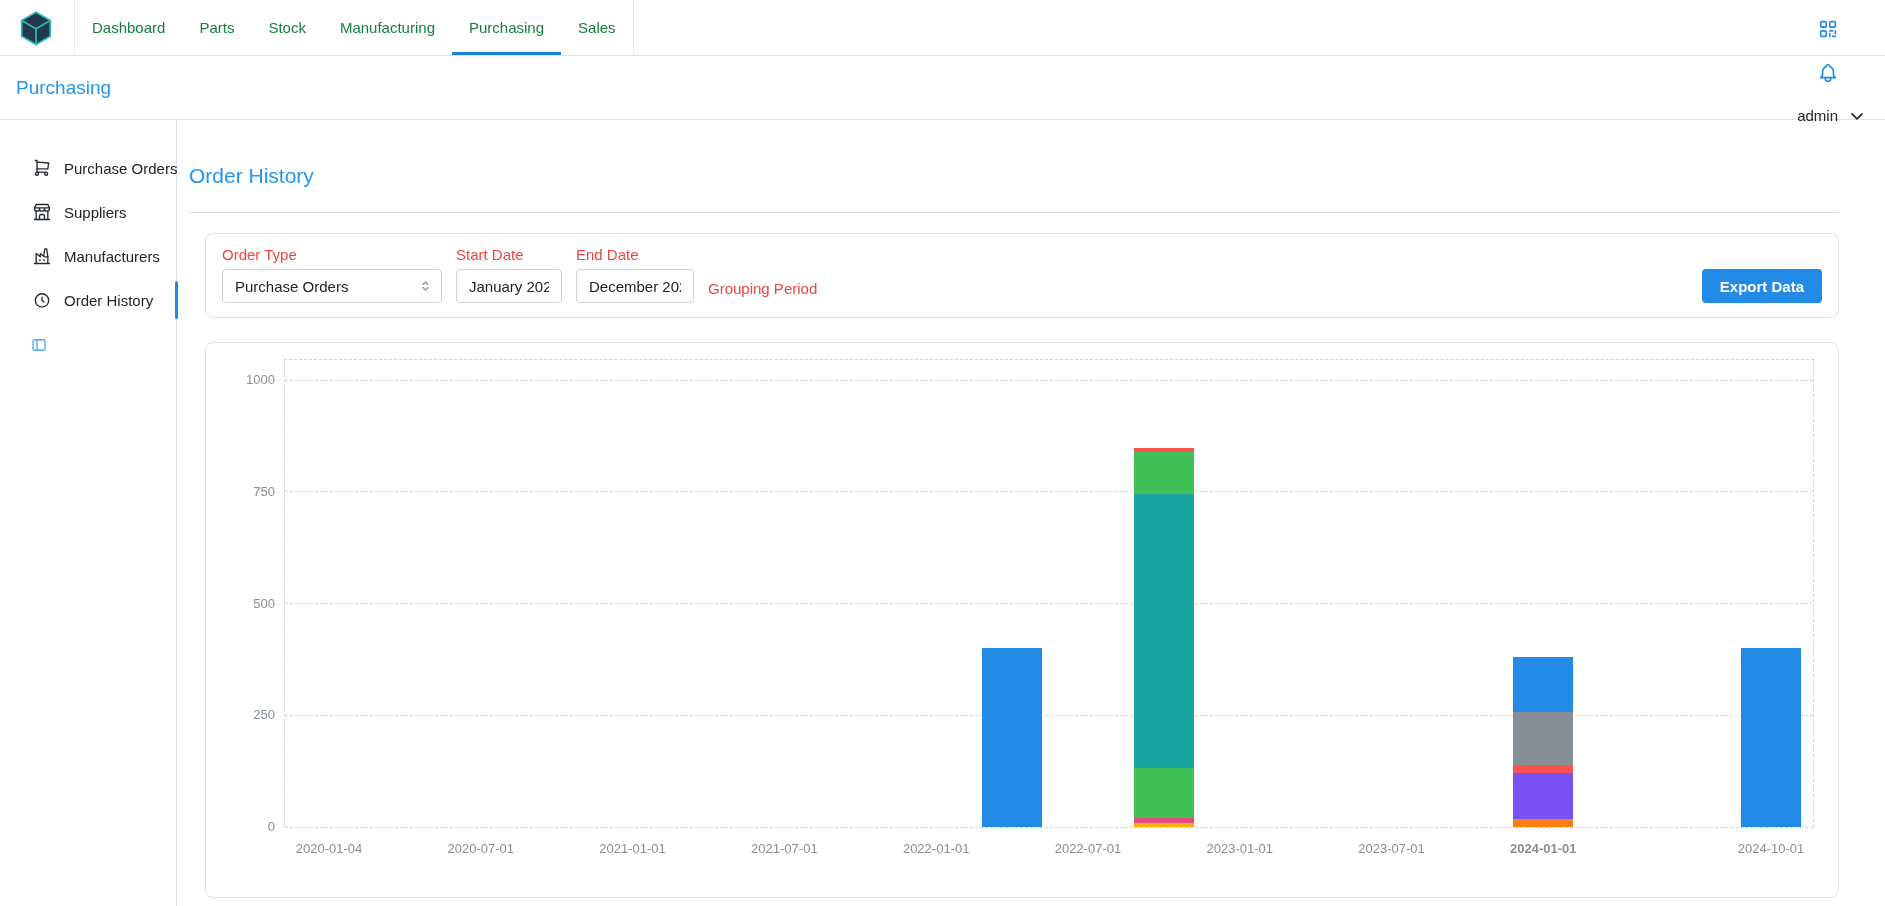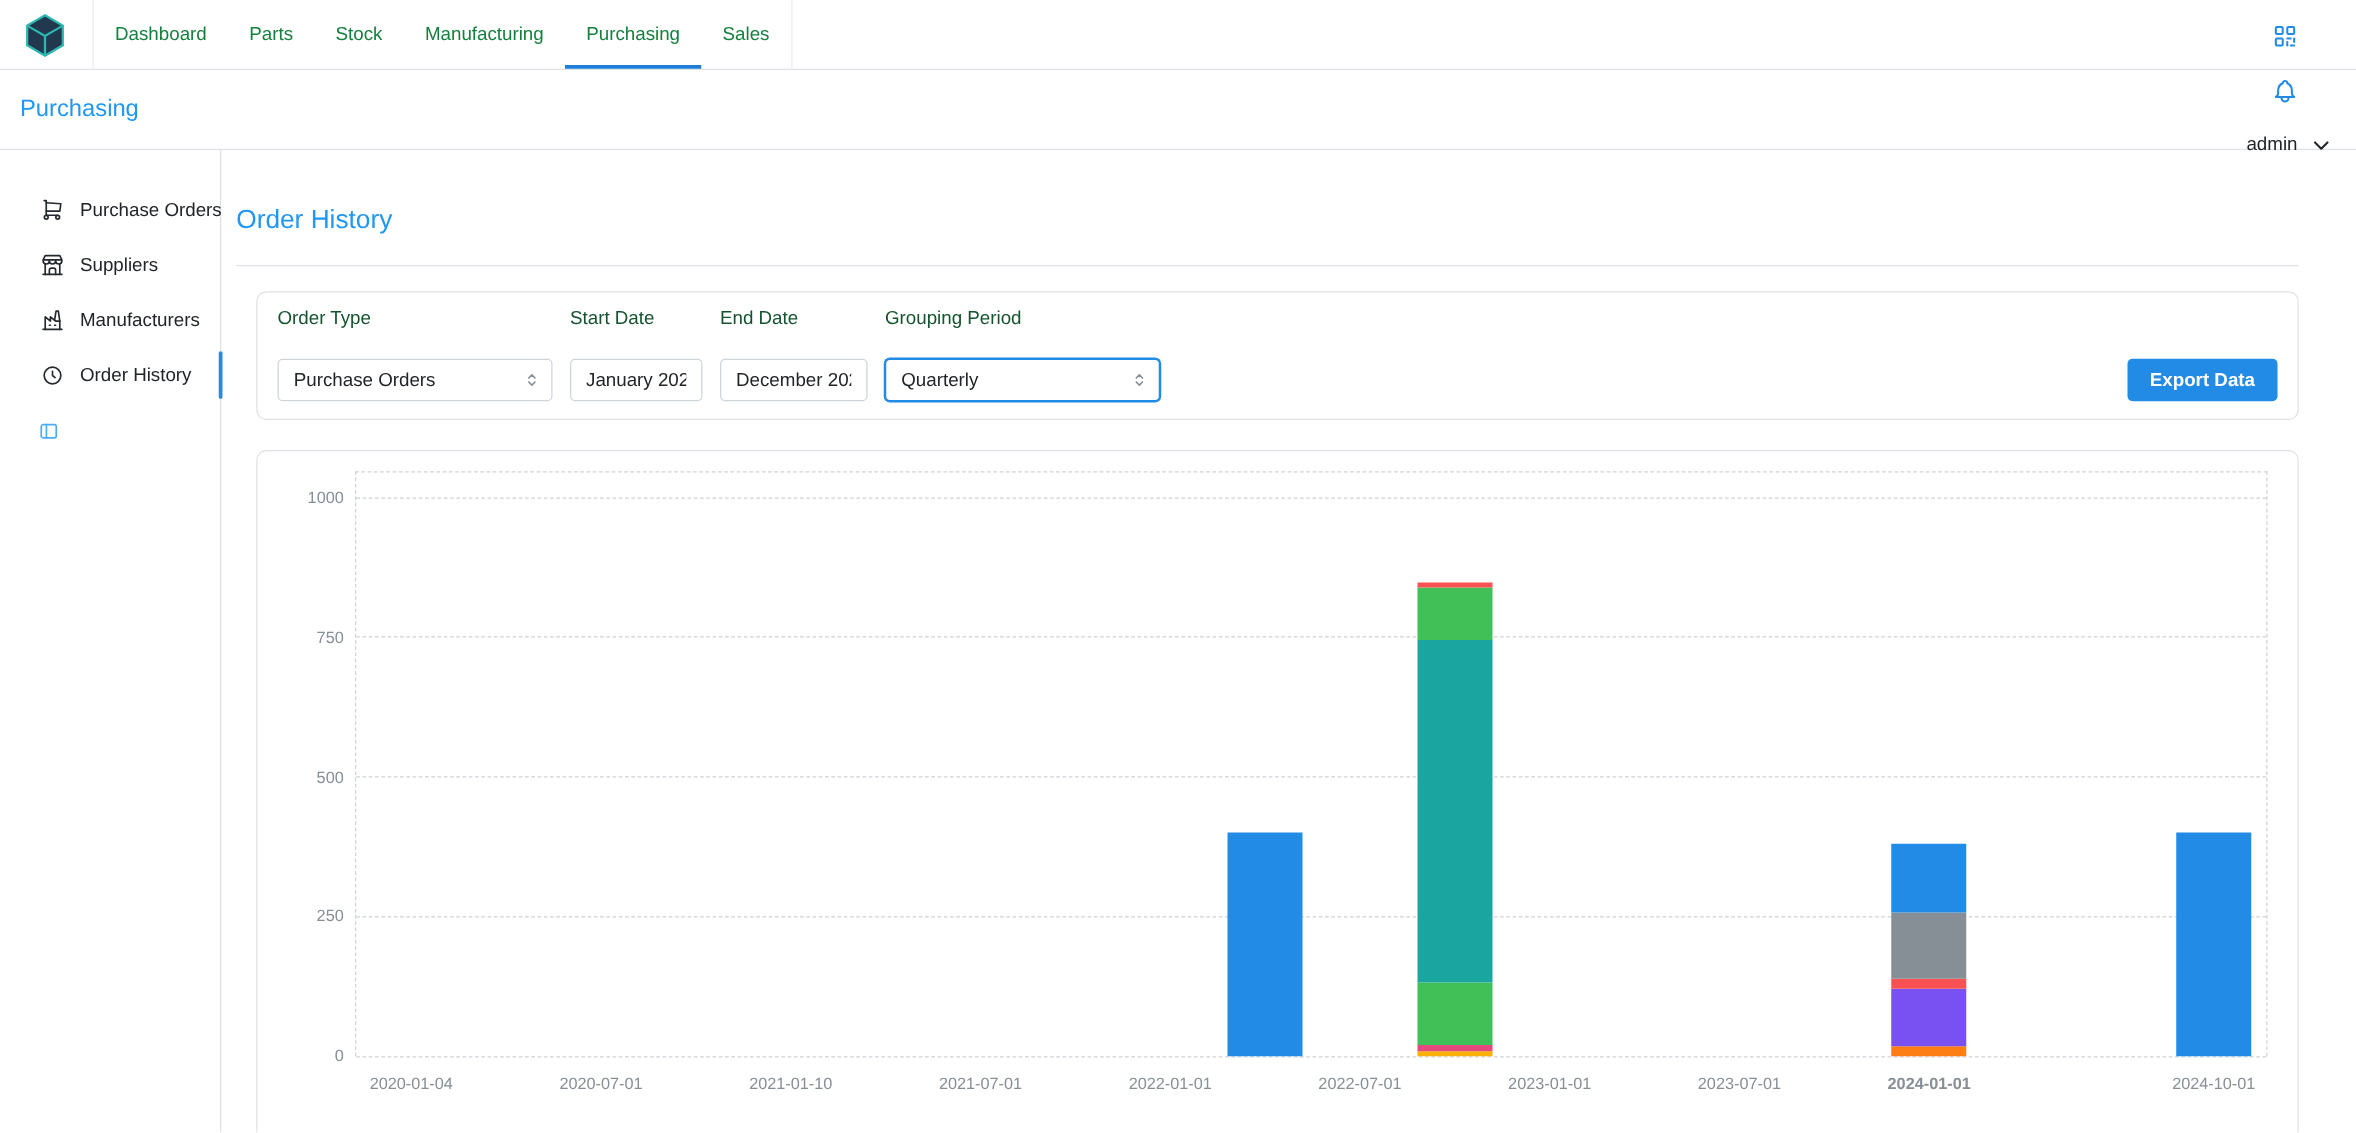--- a/index.html
+++ b/index.html
@@ -85,21 +85,21 @@
   .divider { border: none; border-top: 1px solid #dee2e6; margin-bottom: 20px; }
 
   
   .filter-card {
     margin-left: 16px;
     border: 1px solid #dee2e6; border-radius: 8px;
     padding: 12px 16px 14px;
     display: flex; align-items: flex-end;
   }
   .field { display: flex; flex-direction: column; margin-right: 14px; }
-  .field-label { font-size: 15px; font-weight: 500; color: #14532d; margin-bottom: 24px; }
+  .field-label { font-size: 15px; font-weight: 500; color: #ef4444; margin-bottom: 6px; }
   .control {
     height: 34px;
     border: 1px solid #ced4da; border-radius: 4px;
     font-size: 15px; color: #212529; background: #fff;
   }
   .select {
     width: 220px;
     display: flex; align-items: center;
     padding: 0 30px 0 12px;
     position: relative; cursor: pointer; font-weight: 500;
@@ -274,48 +274,39 @@
       <div class="field">
         <span class="field-label">Start Date</span>
         <input class="control w-start" value="January 2020" style="">
       </div>
       <div class="field">
         <span class="field-label">End Date</span>
         <input class="control w-end" value="December 2024" style="">
       </div>
       <div class="field">
         <span class="field-label">Grouping Period</span>
-        <div class="control select focused">
-          <span>Quarterly</span>
-          <span class="updown">
-            <svg viewBox="0 0 24 24" fill="none" stroke="currentColor" stroke-width="1.8" stroke-linecap="round" stroke-linejoin="round">
-              <path d="M8.5 9.8l3.5 -3.6l3.5 3.6"></path>
-                <path d="M8.5 14.2l3.5 3.6l3.5 -3.6"></path>
-            </svg>
-          </span>
-        </div>
       </div>
       <button class="export-btn">Export Data</button>
     </div>
 
     <div class="chart-card">
       <div class="chart-plot">
           <div class="gridline" style="top: 466.5px;"></div>
           <div class="ytick" style="top: 459px;">0</div>
           <div class="gridline" style="top: 354.75px;"></div>
           <div class="ytick" style="top: 347.25px;">250</div>
           <div class="gridline" style="top: 243px;"></div>
           <div class="ytick" style="top: 235.5px;">500</div>
           <div class="gridline" style="top: 131.25px;"></div>
           <div class="ytick" style="top: 123.75px;">750</div>
           <div class="gridline" style="top: 19.5px;"></div>
           <div class="ytick" style="top: 12px;">1000</div>
           <div class="xtick" style="left: -21px; top: 481px;">2020-01-04</div>
           <div class="xtick" style="left: 130.789px; top: 481px;">2020-07-01</div>
-          <div class="xtick" style="left: 282.579px; top: 481px;">2021-01-10</div>
+          <div class="xtick" style="left: 282.579px; top: 481px;">2021-01-01</div>
           <div class="xtick" style="left: 434.368px; top: 481px;">2021-07-01</div>
           <div class="xtick" style="left: 586.158px; top: 481px;">2022-01-01</div>
           <div class="xtick" style="left: 737.947px; top: 481px;">2022-07-01</div>
           <div class="xtick" style="left: 889.737px; top: 481px;">2023-01-01</div>
           <div class="xtick" style="left: 1041.53px; top: 481px;">2023-07-01</div>
           <div class="xtick" style="left: 1193.32px; top: 481px; font-weight: bold;">2024-01-01</div>
           <div class="xtick" style="left: 1421px; top: 481px;">2024-10-01</div>
           <div class="bar-seg" style="left: 697.053px; width: 60px; bottom: 0px; height: 178.8px; background: rgb(34, 139, 230);"></div>
           <div class="bar-seg" style="left: 848.842px; width: 60px; bottom: 0px; height: 3.576px; background: rgb(250, 176, 5);"></div>
           <div class="bar-seg" style="left: 848.842px; width: 60px; bottom: 3.576px; height: 5.811px; background: rgb(230, 73, 128);"></div>

